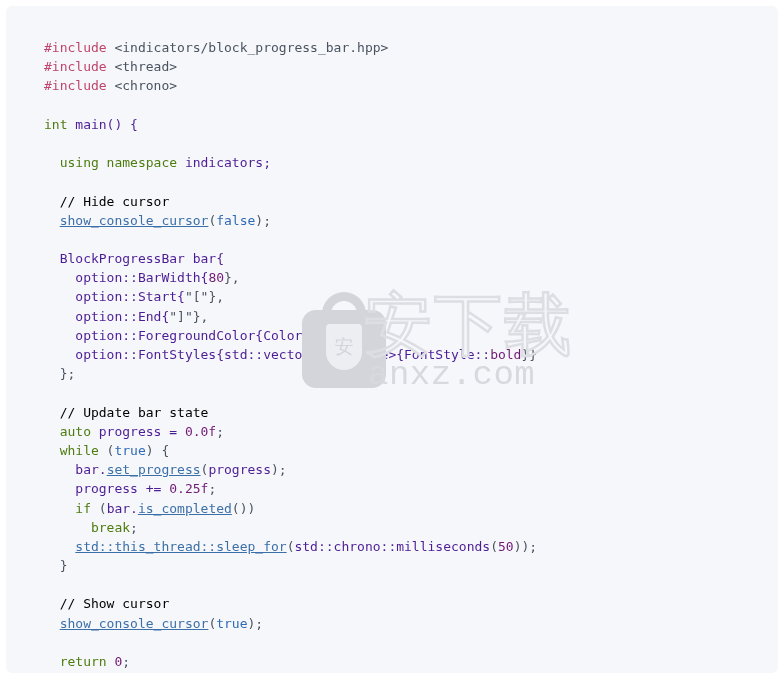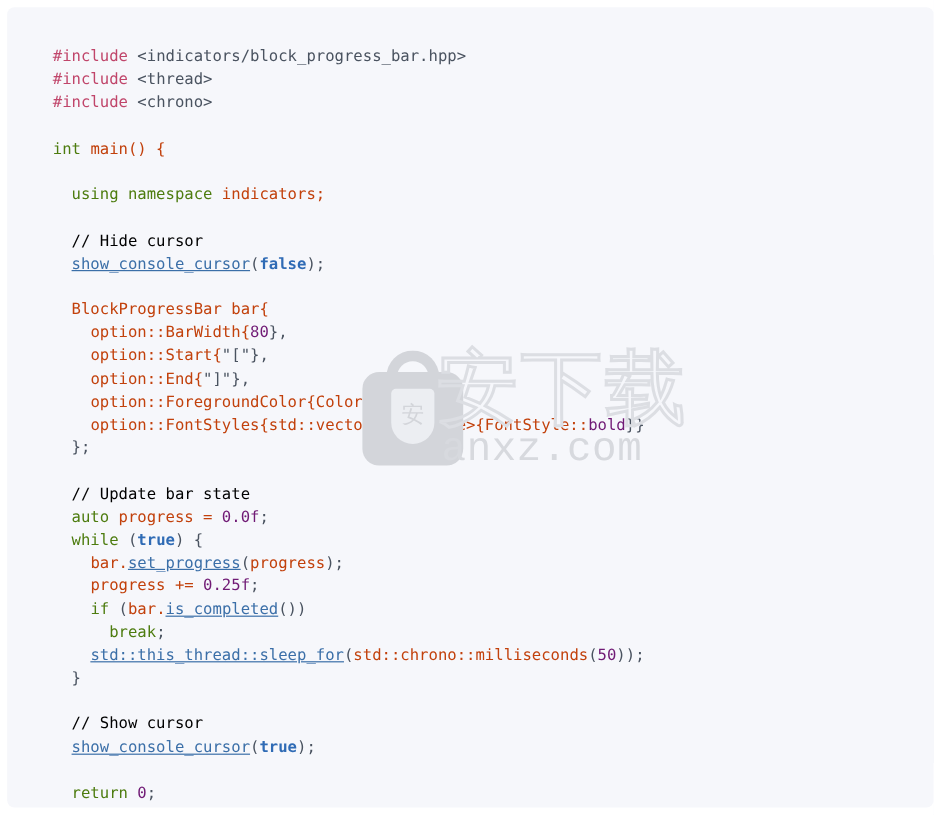--- a/index.html
+++ b/index.html
@@ -43,22 +43,22 @@
   .ln { display: block; height: 19.2px; }
   .ln.blank { color: transparent; }
 
   
   .kw   { color: #4d7c0f; }            
   .pre  { color: #c0456a; }            
   .hdr  { color: #4a5360; }            
   .cmt  { color: #000000; }            
   .fn   { color: #3b6fa8; text-decoration: underline; }            
   .num  { color: #701a75; }            
-  .bool { color: #2f6bb5; font-weight: bold; }            
-  .typ  { color: #c2410c; }            
+  .bool { color: #2f6bb5; }            
+  .typ  { color: #4c1d95; }            
   .str  { color: #4a5360; }            
   .op   { color: #4a5360; }            
 
   
   #watermark {
     position: absolute;
     left: 296px;
     top: 286px;
     width: 248px;
     height: 100px;

